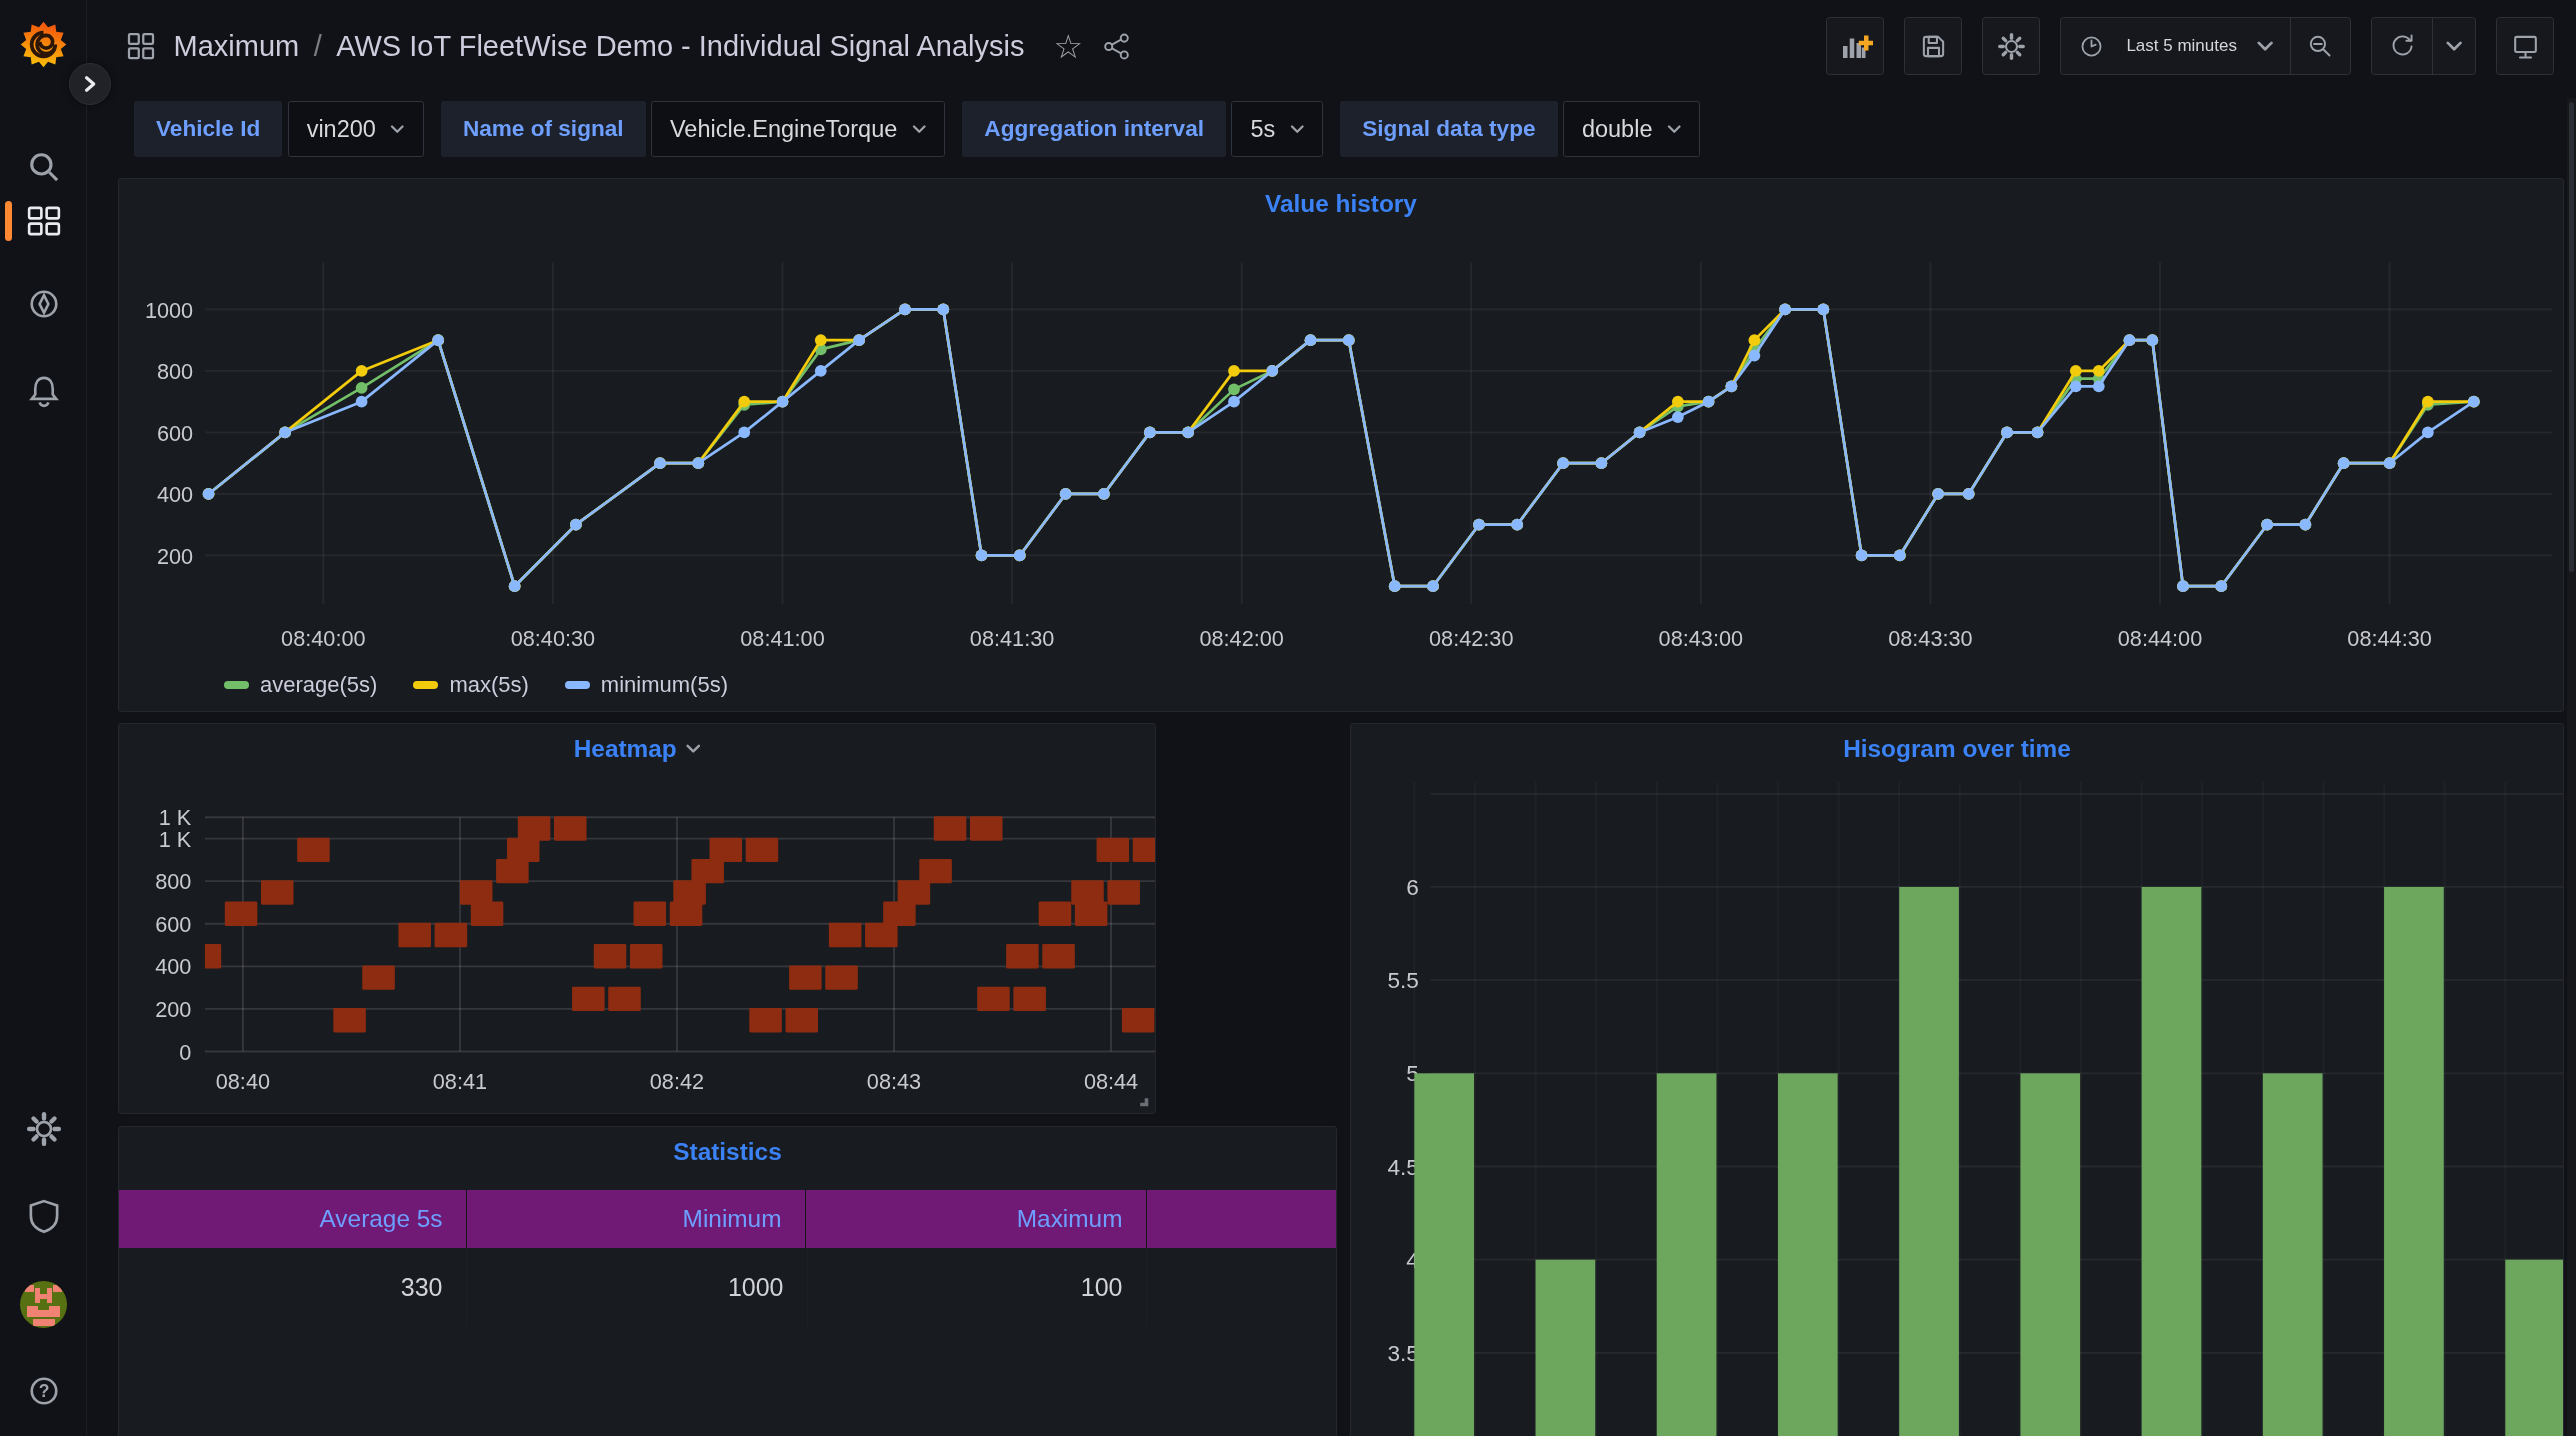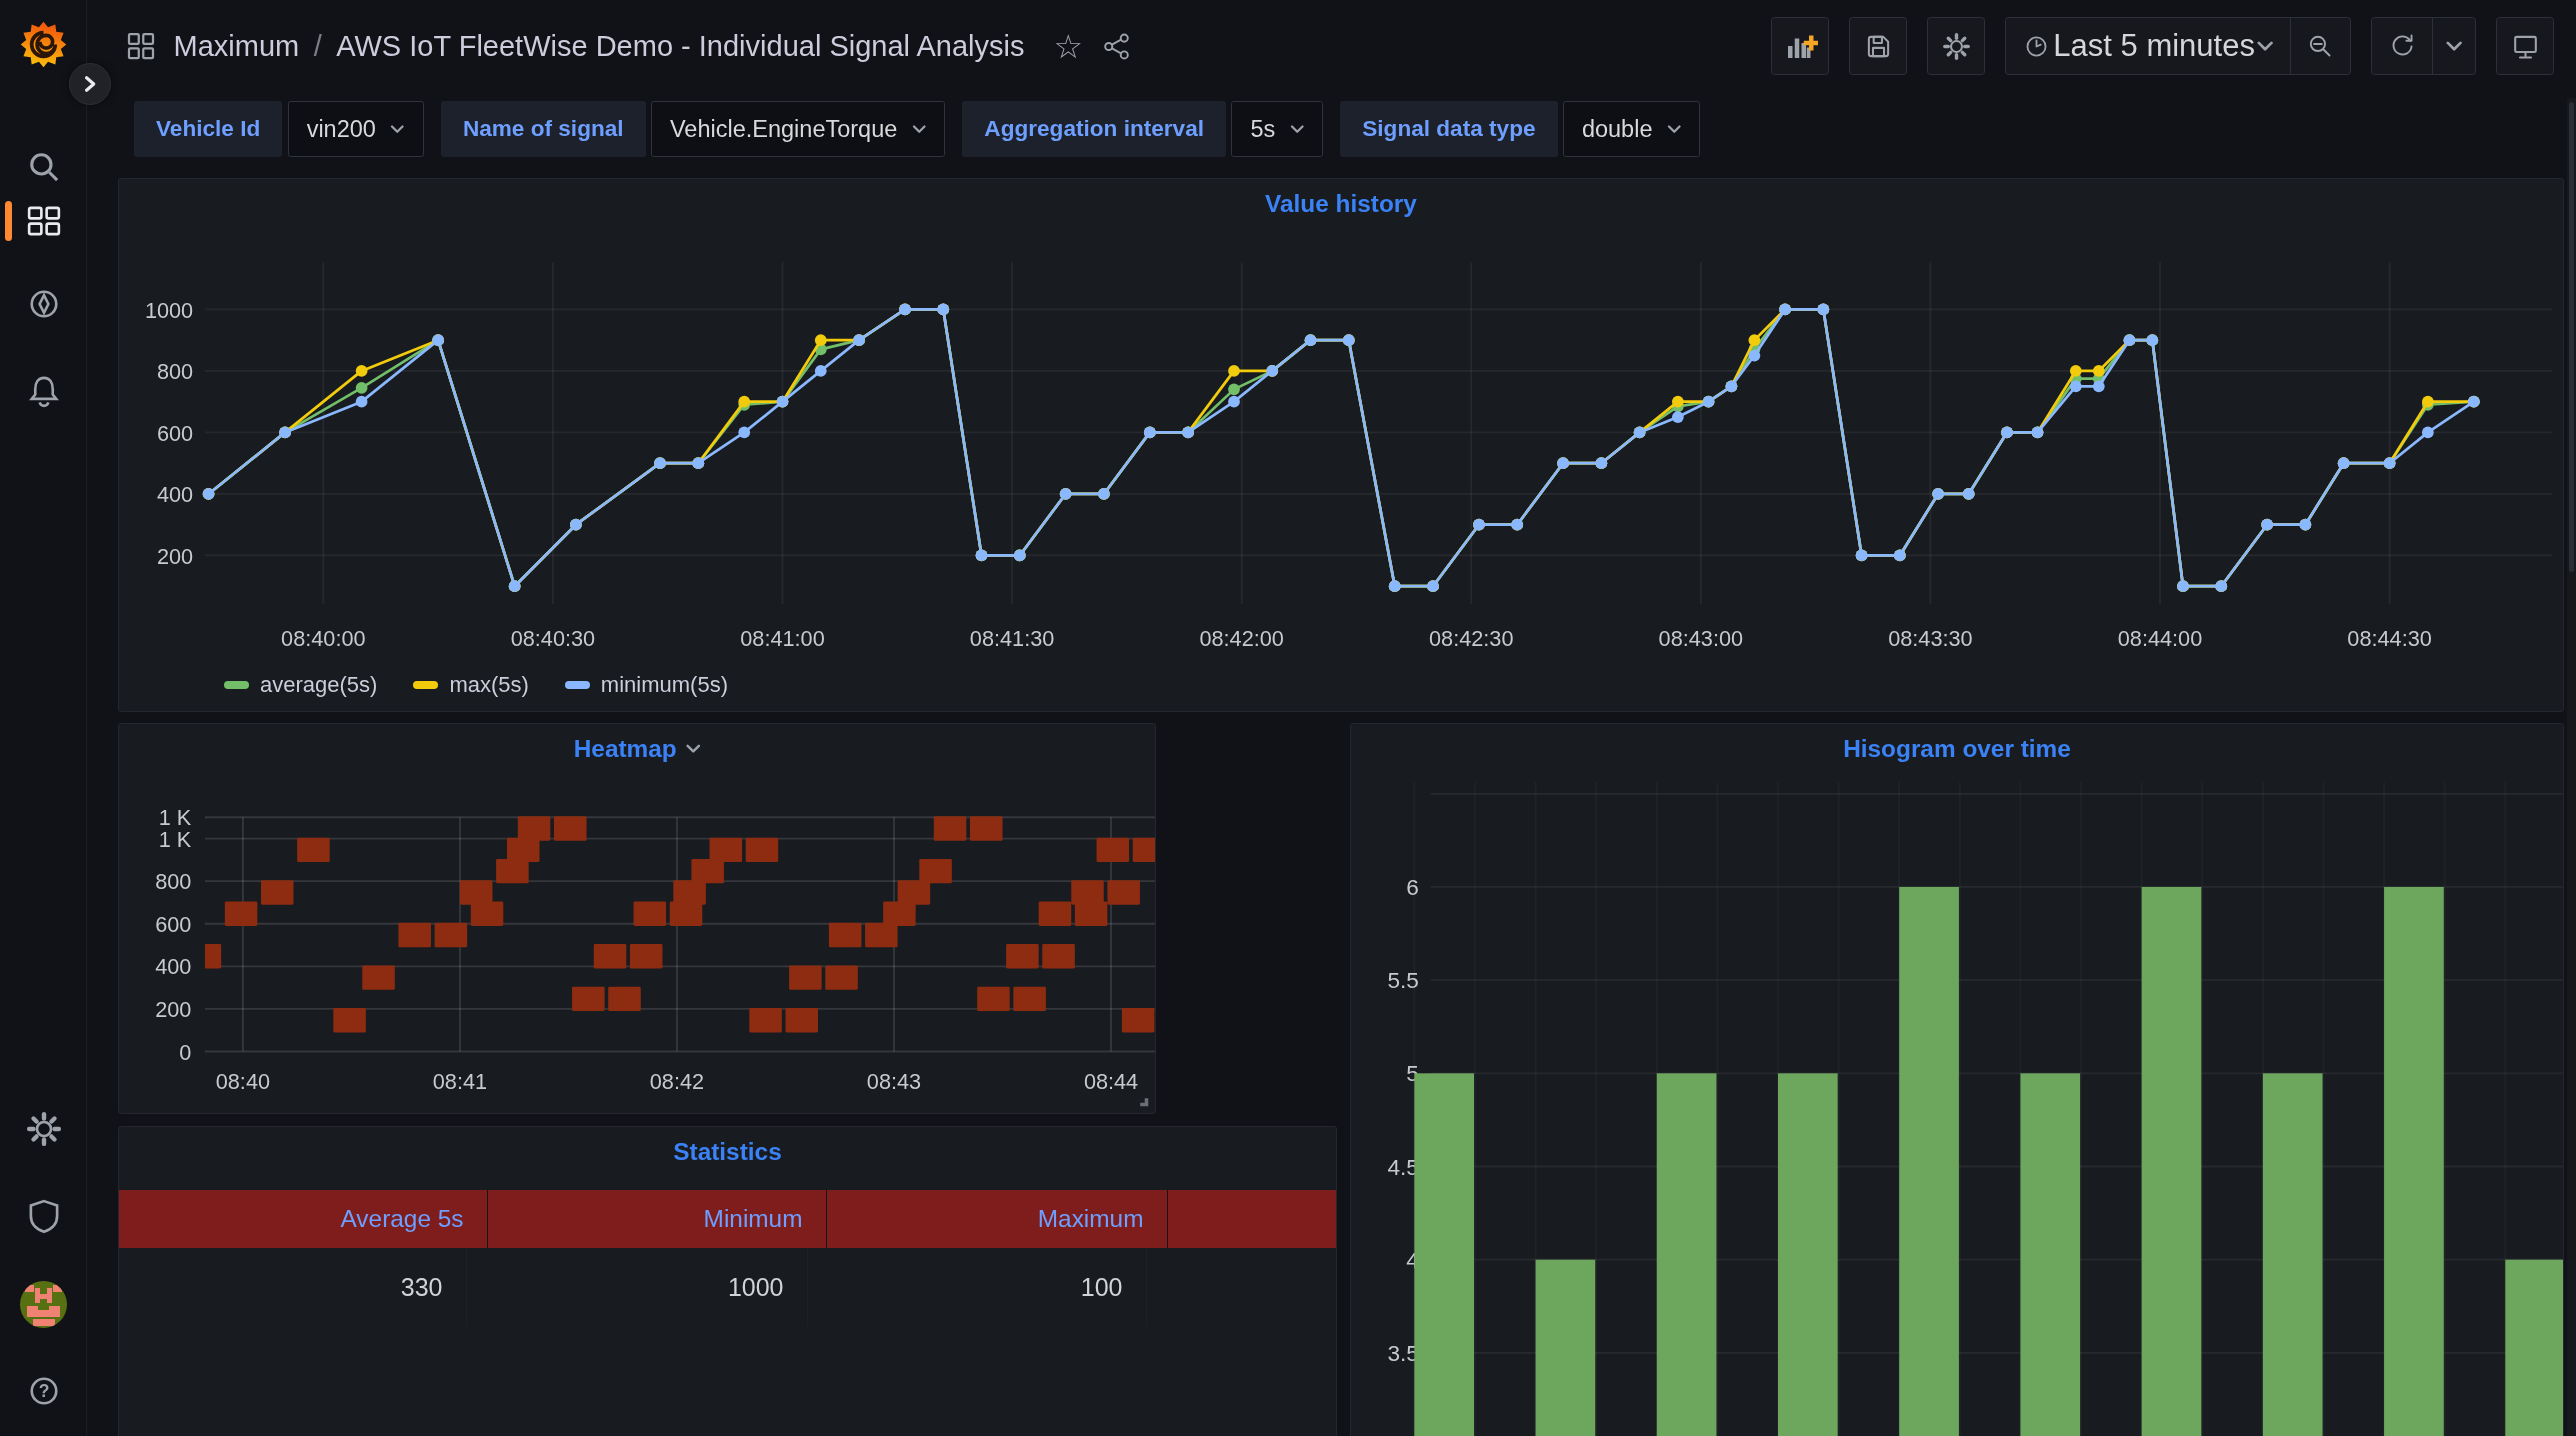--- a/index.html
+++ b/index.html
@@ -20,21 +20,21 @@
 
   
   .topbar { position:absolute; left:87px; top:0; right:0; height:92px; display:flex; align-items:center; padding:0 22px 0 36px; background:#111217; }
   .crumbs { display:flex; align-items:center; gap:14.5px; font-size:29px; }
   .crumbs .sep { color:#7B7E85; }
   .crumb-icons { display:flex; align-items:center; gap:18px; margin-left:14.5px; }
   .star-glyph { font-size:33px; color:#A2A5AD; line-height:1; }
   .actions { margin-left:auto; display:flex; align-items:center; gap:20px; }
   .tool-btn { height:58px; min-width:58px; background:#16181D; border:0.9px solid #2C3038; border-radius:3.6px; display:flex; align-items:center; justify-content:center; }
   .tool-group { height:58px; display:flex; align-items:stretch; background:#16181D; border:0.9px solid #2C3038; border-radius:3.6px; }
-  .tool-sec { display:flex; align-items:center; justify-content:center; padding:0 16.3px; gap:2px; font-size:31px; color:#D5D6DB; }
+  .tool-sec { display:flex; align-items:center; justify-content:center; padding:0 16.3px; gap:20px; font-size:17px; color:#D5D6DB; }
   .tool-div { width:0.9px; background:#2C3038; }
   .icon-line { stroke:#9DA2AB; fill:none; stroke-width:3; stroke-linecap:round; stroke-linejoin:round; }
 
   
   .filters { position:absolute; left:134px; top:101px; display:flex; gap:17px; z-index:2; }
   .chip { display:flex; }
   .f-label { height:56px; padding:0 22px; background:#1C212B; border-radius:2.7px; display:flex; align-items:center; color:#6E9FFF; font-weight:700; font-size:22.6px; }
   .f-value { height:56px; margin-left:5.4px; padding:0 18px; background:#0D0F14; border:0.9px solid #2F343E; border-radius:2.7px; display:flex; align-items:center; gap:14.5px; font-size:23.5px; color:#D8D9DA; }
 
   
@@ -48,21 +48,21 @@
 
   .legend { position:absolute; left:105px; bottom:12.7px; display:flex; gap:36px; font-size:22px; color:#CCCCDC; z-index:2; }
   .lg-item { display:flex; align-items:center; gap:11px;margin-top:24px; }
   .lg-item .sw { width:25px; height:8.1px; border-radius:4.5px; display:inline-block; }
 
   .resize-handle { position:absolute; right:4.5px; bottom:4.5px; width:18px; height:18px; z-index:3; }
 
   
   .stat-table { position:absolute; left:0; top:63px; width:1556px; }
   .stat-row { display:flex; }
-  .stat-row.head { background:#7f1d1d;justify-content:flex-end; }
+  .stat-row.head { background:#701a75; }
   .stat-cell { height:58px; line-height:58px; text-align:right; padding-right:23.5px; border-right:1.8px solid #14161A; overflow:hidden; white-space:nowrap; }
   .stat-row.vals .stat-cell { height:78px; line-height:78px; border-right:1.8px solid #1D2025; font-size:25px; color:#D2D3D8; }
   .stat-cell.c0 { width:348px; } .stat-cell.c1 { width:341px; } .stat-cell.c2 { width:339px; } .stat-cell.c3 { width:507px; border-right:none; }
   .stat-row.head .stat-cell { color:#6E9FFF; font-size:24.4px; font-weight:500; }
 
   
   .scrollbar { position:absolute; right:0; top:98px; bottom:0; width:9px; background:#16181C; z-index:7; }
   .scroll-thumb { position:absolute; top:3.6px; left:1.8px; width:5.4px; height:470px; border-radius:2.7px; background:#2B2E34; }
 </style>
 </head>

